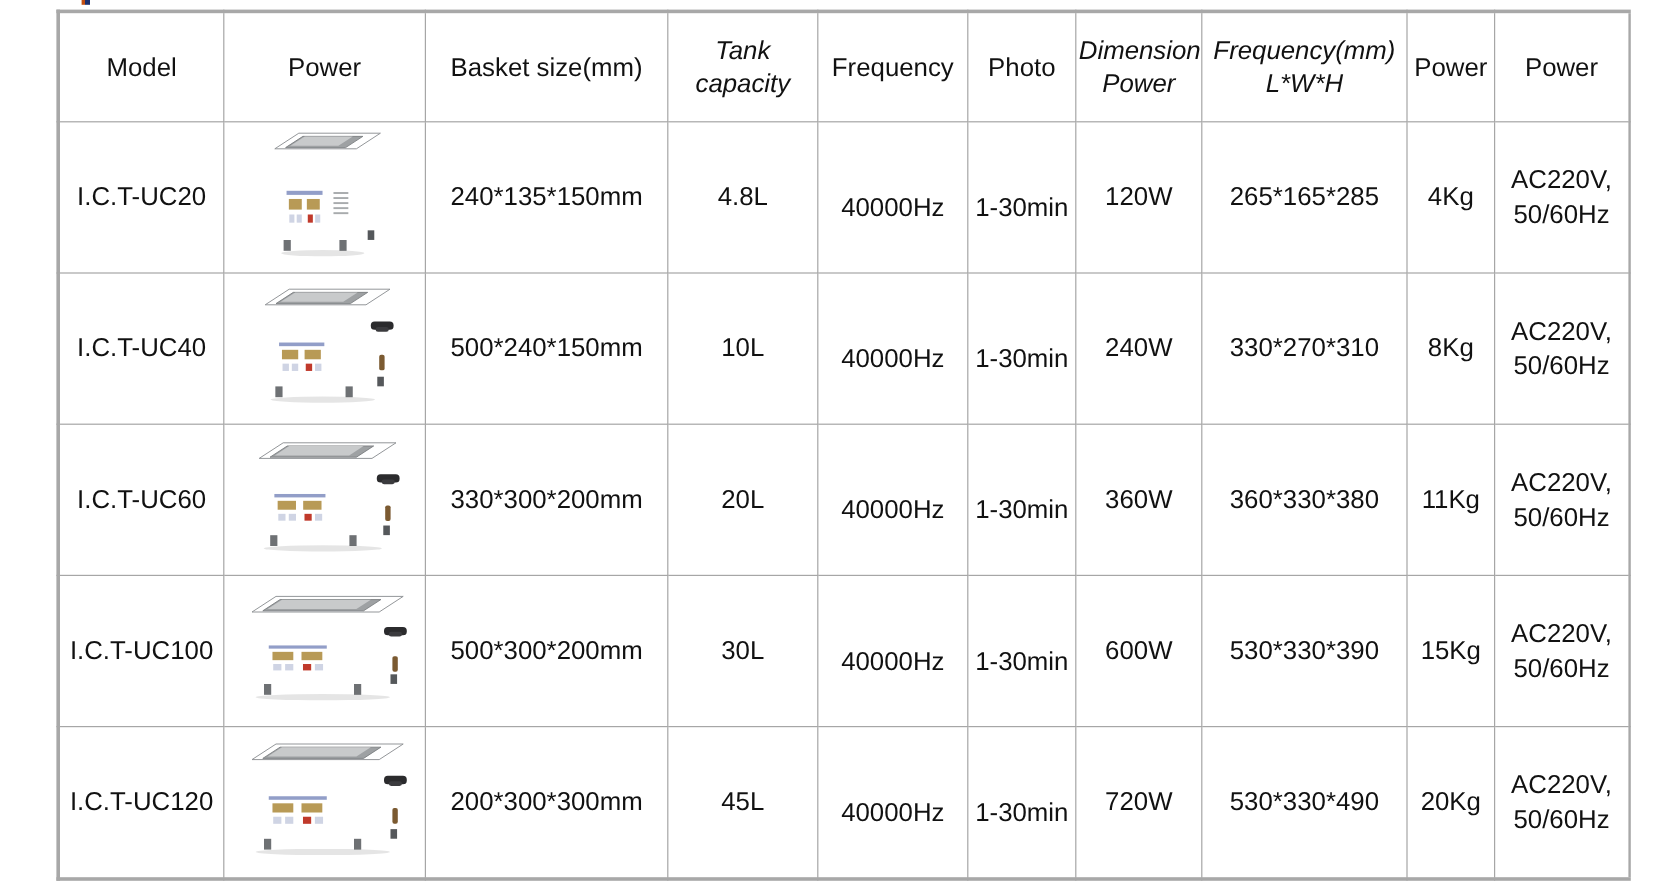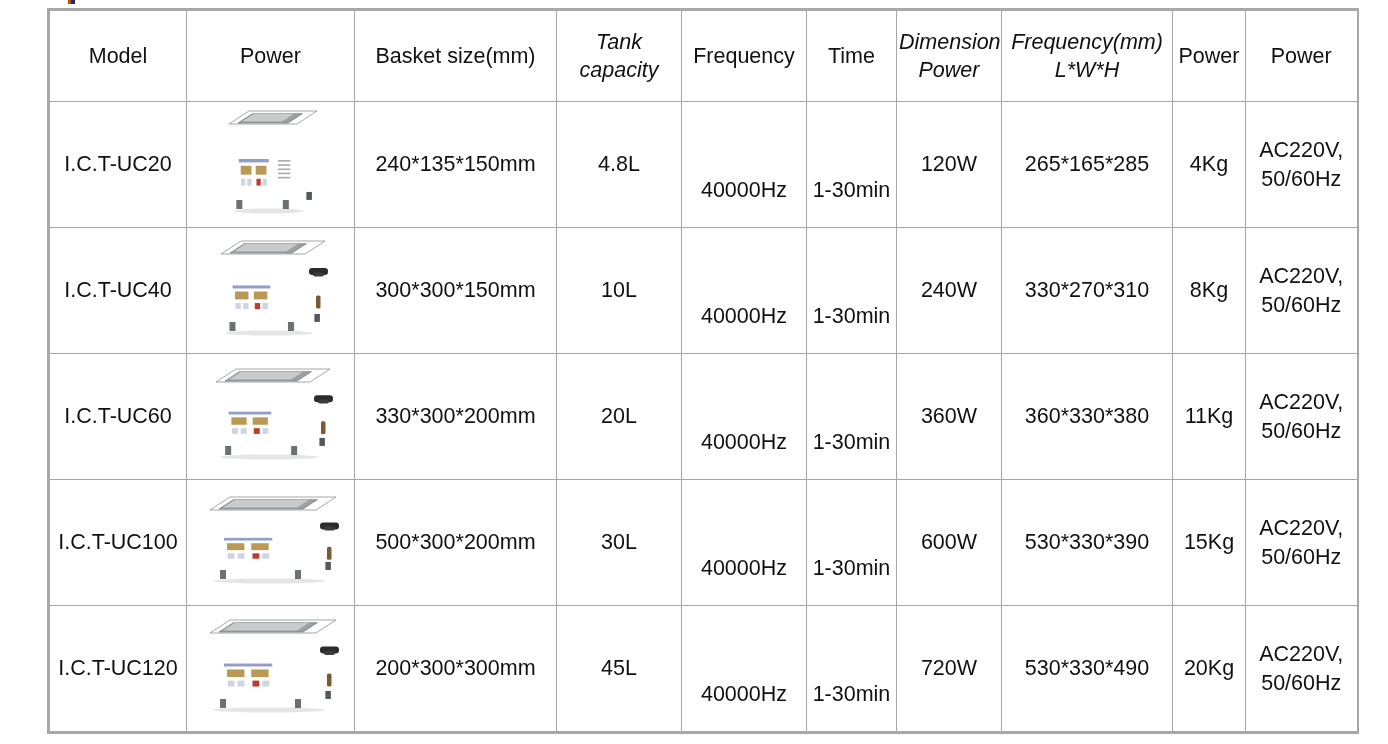--- a/index.html
+++ b/index.html
@@ -79,21 +79,21 @@
   .c-weight   { width: 73px;  }
   .c-power    { width: 112px; }
 
   
   .hdr-2line {
     line-height: 2.05;
     font-style: italic;
   }
 
   
-  .nudge-down { position: relative; top: 26px; }
+  .nudge-down { position: relative; top: 9px; }
 
   .cell-2line { line-height: 1.42; }
 
   .photo-cell {
     padding: 0;
   }
   .photo-box {
     width: 100%;
     height: 120px;
     display: flex;
@@ -124,21 +124,21 @@
     <thead>
       <tr>
         <td><span>Model</span></td>
         <td><span>Power</span></td>
         <td><span>Basket size(mm)</span></td>
         <td class="hdr-2line">
           <span>Tank</span><br>
           <span>capacity</span>
         </td>
         <td><span>Frequency</span></td>
-        <td><span>Time</span></td>
+        <td><span>Photo</span></td>
         <td class="hdr-2line">
           <span>Dimension</span><br>
           <span>Power</span>
         </td>
         <td class="hdr-2line">
           <span>Frequency(mm)</span><br>
           <span>L*W*H</span>
         </td>
         <td><span>Power</span></td>
         <td><span>Power</span></td>
@@ -206,21 +206,21 @@
                 <rect x="117" y="40.5" width="11" height="4" rx="2" fill="#3b3b3e"></rect>
                 <rect x="114" y="66.24000000000001" width="16" height="8" rx="2" fill="url(#gValve)"></rect>
                 <rect x="120" y="63.6" width="4.5" height="13" rx="1.6" fill="#7b5a31"></rect>
                 <rect x="33.46" y="90" width="6" height="9" fill="#6e7174"></rect>
                 <rect x="91.96" y="90" width="6" height="9" fill="#6e7174"></rect>
                 <rect x="118.4" y="81.94" width="5.5" height="8" fill="#55585b"></rect>
                 <ellipse cx="73" cy="101" rx="43.68000000000001" ry="2.6" fill="#000" opacity="0.10"></ellipse>
               </svg>
             </div>
           </td>
-          <td><span>300*300*150mm</span></td>
+          <td><span>500*240*150mm</span></td>
           <td><span>10L</span></td>
           <td><span class="nudge-down">40000Hz</span></td>
           <td><span class="nudge-down">1-30min</span></td>
           <td><span>240W</span></td>
           <td><span>330*270*310</span></td>
           <td><span>8Kg</span></td>
           <td class="cell-2line"><span>AC220V,</span><br><span>50/60Hz</span></td>
         </tr>
         <tr>
           <td><span>I.C.T-UC60</span></td>

